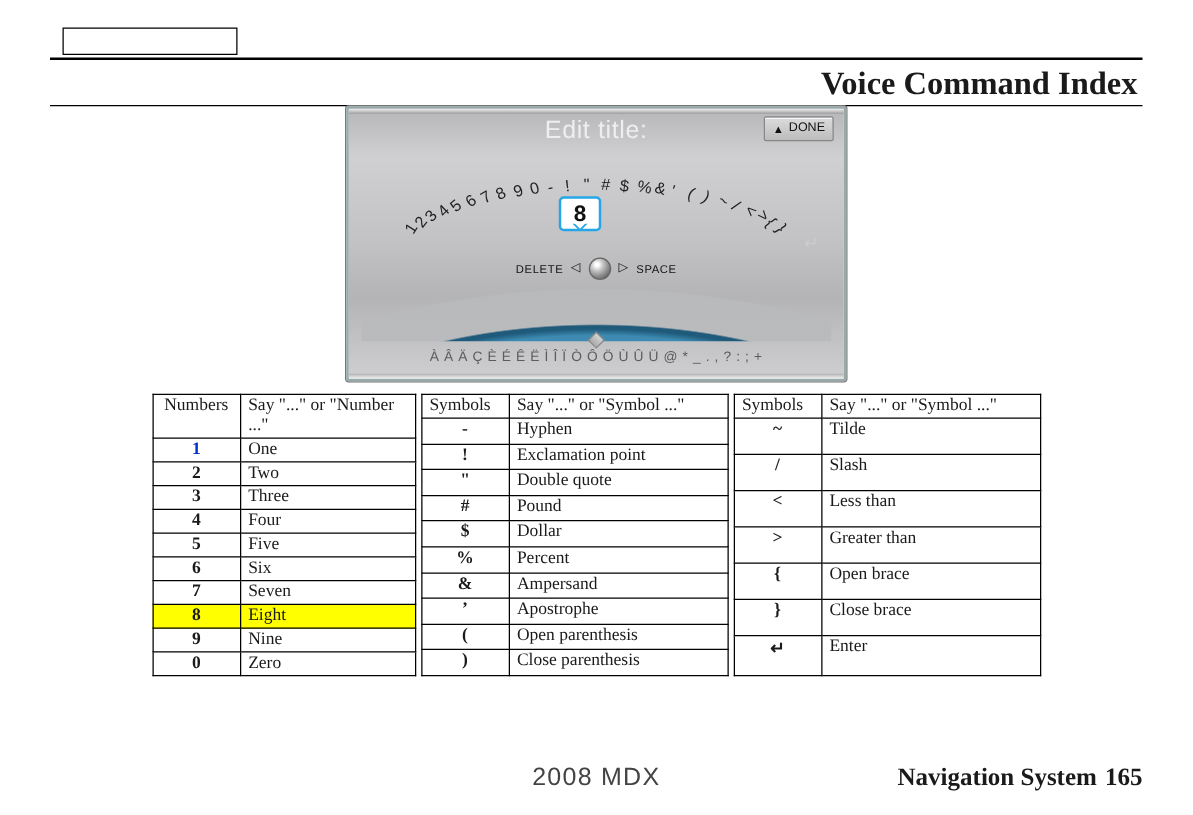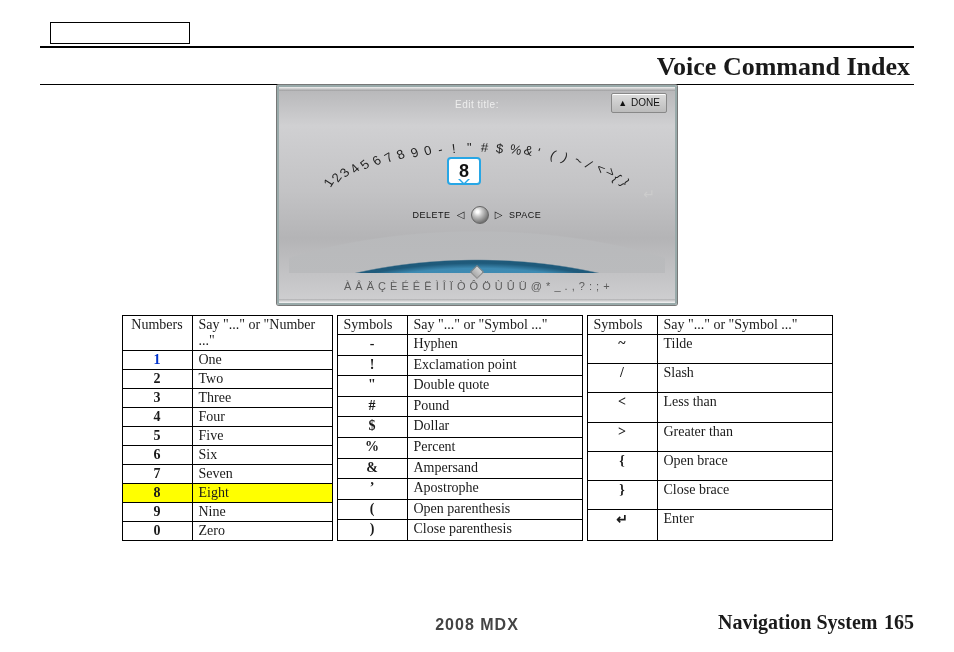--- a/index.html
+++ b/index.html
@@ -50,21 +50,21 @@
   }
   .shot::before,.shot::after{
     content:"";position:absolute;left:0;right:0;height:4px;
     background:linear-gradient(180deg,rgba(255,255,255,.8),rgba(0,0,0,.15));
   }
   .shot::before{top:0}
   .shot::after{bottom:0;transform:scaleY(-1)}
   .edit-bar{
     position:absolute;left:0;right:0;top:6px;height:22px;
     display:flex;align-items:center;justify-content:center;
-    font-family:Arial,sans-serif;color:#eee;font-size:10px;letter-spacing:.5px;
+    font-family:Arial,sans-serif;color:#eee;font-size:20px;letter-spacing:.5px;
   }
   .done-chip{
     position:absolute;right:8px;top:6px;height:20px;display:flex;align-items:center;gap:4px;
     font:10px/1 Arial,sans-serif;color:#111;background:linear-gradient(#dcdcdc,#bcbcbc);
     padding:0 6px;border:1px solid #888;border-radius:2px;
     box-shadow:inset 0 1px 0 #fff;
   }
   .input-field{
     position:absolute;left:14px;right:14px;top:34px;height:26px;
     background:linear-gradient(#2e2e2e,#404040);
@@ -142,21 +142,21 @@
   .num-cell{font-weight:bold}
   .num-first{color:var(--blue)}
   tr.hl td{background:var(--hl)}
 
   
   .footer{
     position:absolute;left:0;right:0;bottom:18px;
     font-family:Arial,sans-serif;
   }
   .footer .model{
-    text-align:center;font-size:16px;color:#444;letter-spacing:1px;font-weight:bold;
+    text-align:center;font-size:20px;color:#444;letter-spacing:1px;
   }
   .footer .pg{
     position:absolute;right:40px;bottom:0;font-family:"Times New Roman",serif;font-size:13px;
   }
   .footer .pg b{font-size:20px}
 </style>
 </head>
 <body>
 
 <div class="page">

